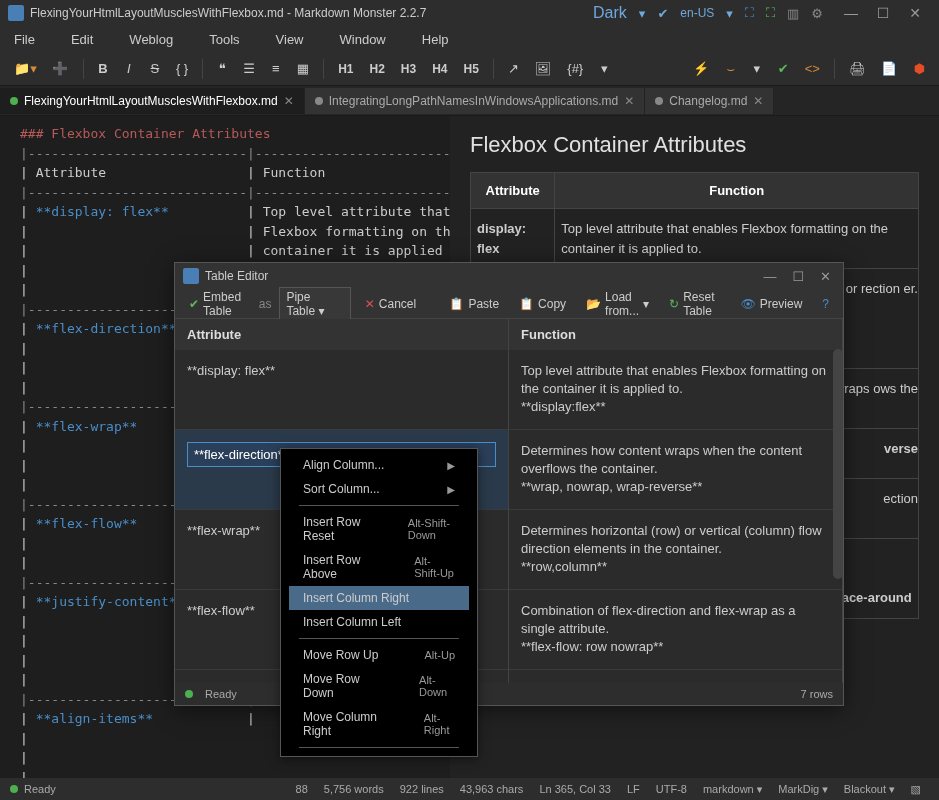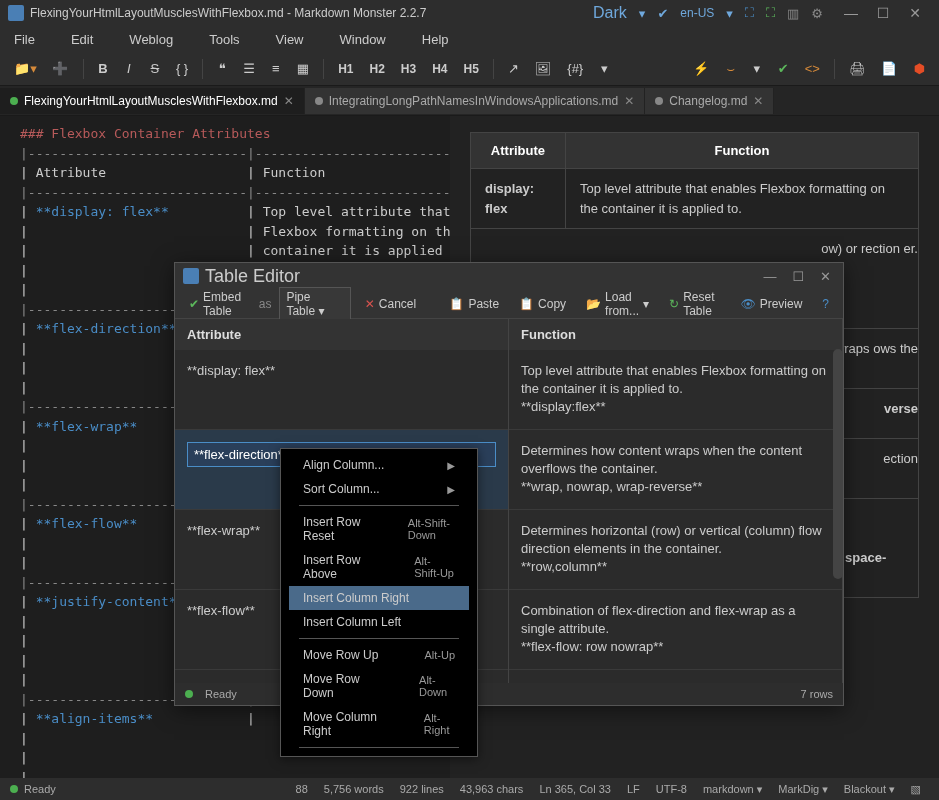--- a/index.html
+++ b/index.html
@@ -35,32 +35,32 @@
     .content { display: flex; height: calc(100% - 26px - 26px - 34px - 30px - 22px); }
     .editor { width: 450px; background: #1e1e1e; font-family: Consolas, monospace; font-size: 13px; padding: 8px 20px; overflow: hidden; line-height: 1.5; white-space: pre; color: #ccc; }
     .md-heading { color: #b75a5a; }
     .md-bold { color: #4a8dc7; }
     .md-dash { color: #888; }
     
     .preview { flex: 1; background: #222; padding: 16px 20px; overflow: hidden; }
     .preview h2 { color: #e0e0e0; font-size: 22px; font-weight: 500; margin-bottom: 14px; }
     .preview-table { width: 100%; border-collapse: collapse; }
     .preview-table th { background: #333; color: #fff; padding: 10px; text-align: center; font-weight: 600; border: 1px solid #444; }
-    .preview-table td { padding: 10px 14px; border: 1px solid #444; vertical-align: top; line-height: 1.5; }
+    .preview-table td { padding: 10px 6px; border: 1px solid #444; vertical-align: top; line-height: 1.5; }
     .preview-table td b { font-weight: 600; }
     
     .statusbar { position: absolute; bottom: 0; left: 0; right: 0; background: #2d2d2d; height: 22px; display: flex; align-items: center; padding: 0 10px; font-size: 11px; color: #aaa; }
     .status-dot { width: 8px; height: 8px; border-radius: 50%; background: #4caf50; margin-right: 6px; }
     .status-spacer { flex: 1; }
     .status-item { padding: 0 8px; }
     
     .table-editor { position: absolute; left: 174px; top: 262px; width: 670px; height: 444px; background: #2b2b2b; border: 1px solid #555; box-shadow: 0 4px 20px rgba(0,0,0,0.5); display: flex; flex-direction: column; }
     .te-titlebar { background: #333; height: 26px; display: flex; align-items: center; padding: 0 8px; justify-content: space-between; }
     .te-title-left { display: flex; align-items: center; gap: 6px; }
-    .te-title { font-size: 18px; color: #ccc; }
+    .te-title { font-size: 12px; color: #ccc; }
     .te-win-controls { display: flex; gap: 8px; }
     .te-win-btn { color: #999; cursor: pointer; font-size: 13px; padding: 0 4px; }
     .te-toolbar { background: #333; height: 30px; display: flex; align-items: center; gap: 8px; padding: 0 8px; border-bottom: 1px solid #444; }
     .te-btn { display: flex; align-items: center; gap: 4px; padding: 3px 6px; color: #ccc; cursor: pointer; font-size: 12px; }
     .te-check { color: #5cb85c; }
     .te-as { color: #888; font-size: 12px; }
     .te-select { background: #383838; border: 1px solid #555; color: #ccc; padding: 2px 20px 2px 6px; font-size: 12px; position: relative; }
     .te-cancel-x { color: #d9534f; }
     .te-paste { color: #d68a3a; }
     .te-copy { color: #d68a3a; }
@@ -222,20 +222,21 @@
 |
 
 |           | Aligns m
 |                            | multiple
 |                            | when wrapping.
 |                            |
 |                            | 
 |                            | </div>
 
   <div class="preview">
+    <h2>Flexbox Container Attributes</h2>
     <table class="preview-table">
       <thead>
         <tr>
           <th>Attribute</th>
           <th>Function</th>
         </tr>
       </thead>
       <tbody>
         <tr>
           <td><b>display: flex</b></td>

